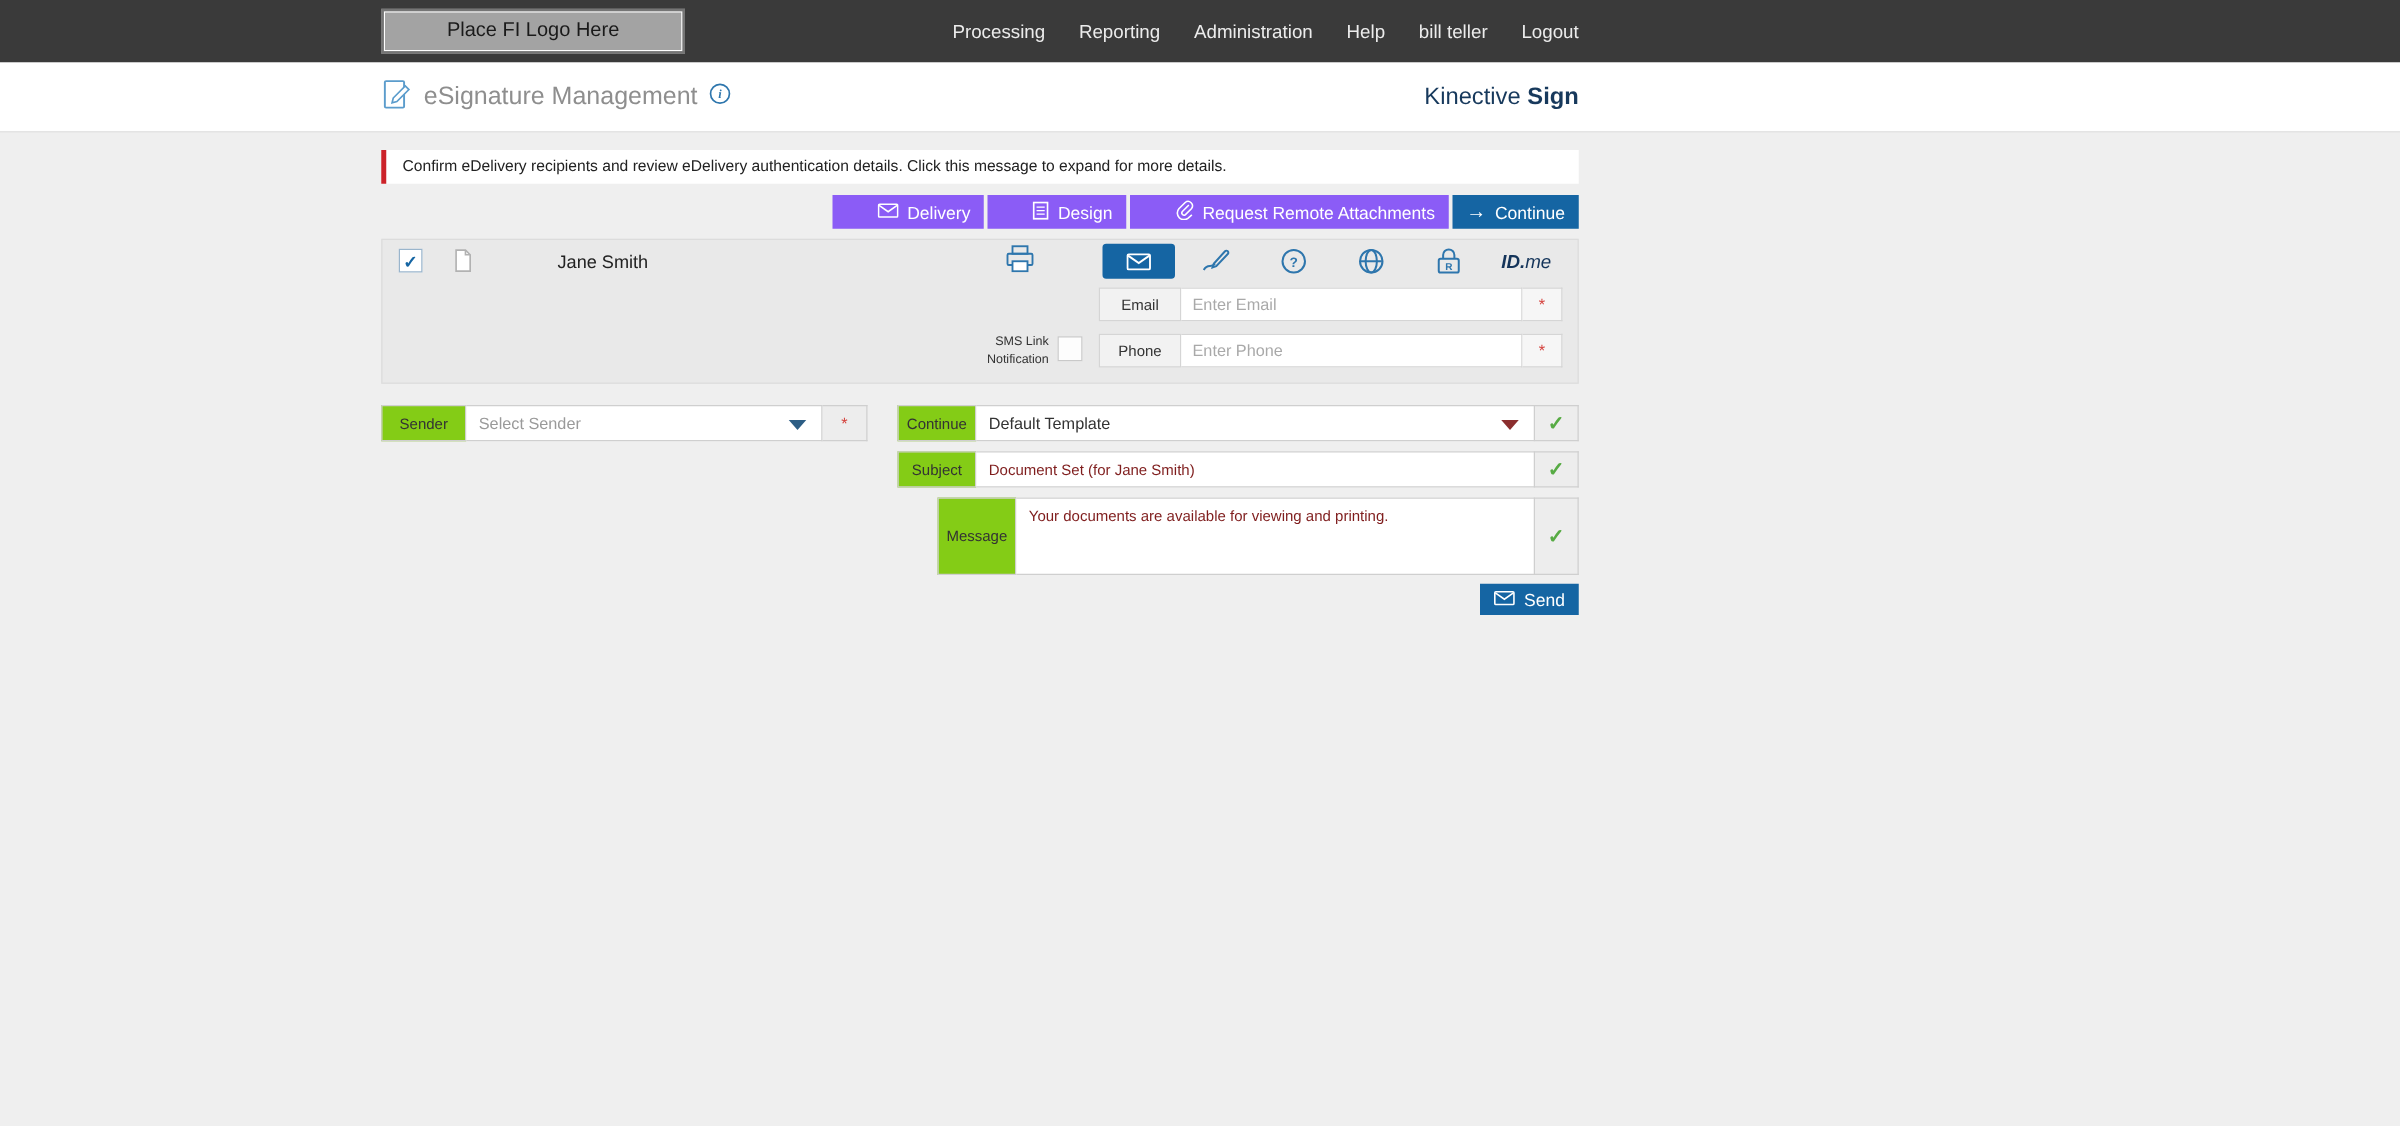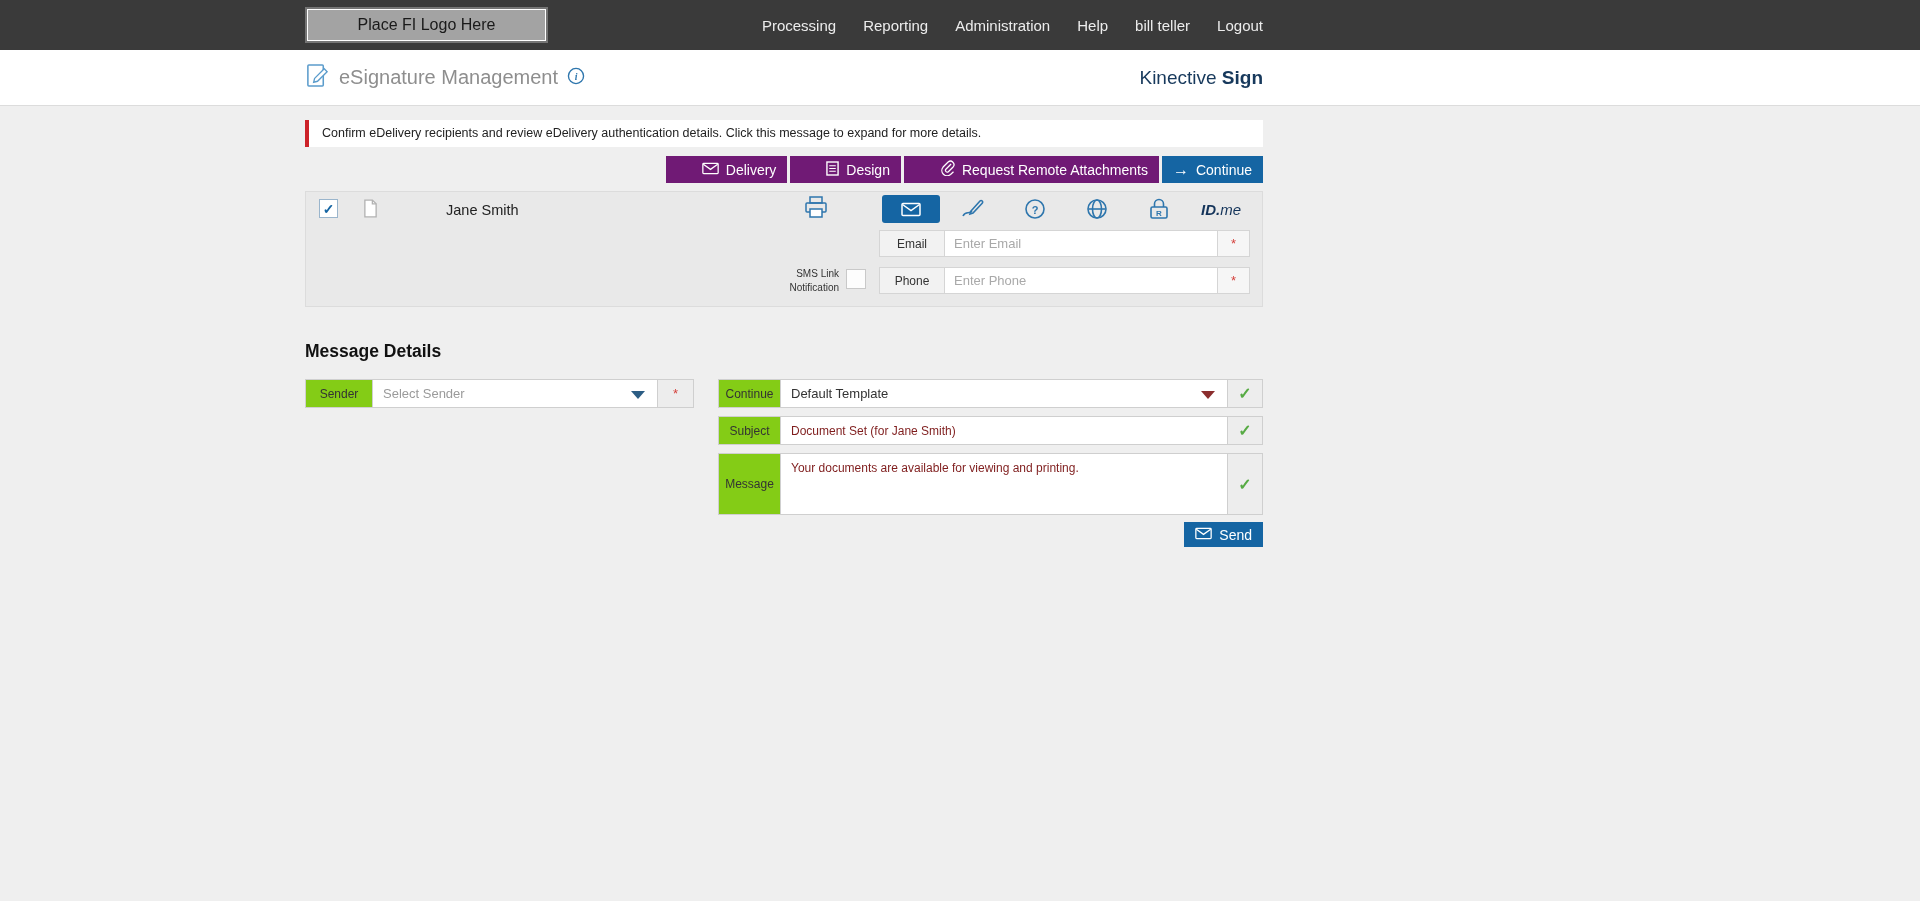--- a/index.html
+++ b/index.html
@@ -37,21 +37,21 @@
   .alert {
     background:#fff; border-left:4px solid #cc2229;
     padding:6px 12px 7px 13px; font-size:12.5px; color:#222; cursor:pointer;
   }
   .toolbar { margin-top:9px; display:flex; justify-content:flex-end; gap:3px; }
   .btn {
     display:flex; align-items:center; gap:7px;
     font-size:14px; color:#fff; padding:0 11px; height:27px;
     cursor:pointer; border:none; white-space:nowrap;
   }
-  .btn-light { background:#701a75;padding-left:36px; }
+  .btn-light { background:#8b5cf6;padding-left:36px; }
   .btn-dark  { background:#1565a3; }
   .arrow-glyph { font-size:16px; line-height:1; }
 
   
   .card {
     margin-top:8px; background:#e9e9e9; border:1px solid #dcdcdc;
     height:116px; position:relative;
   }
   .chk {
     position:absolute; left:13px; top:7px; width:19px; height:19px;
@@ -134,21 +134,21 @@
   .field {
     flex:1; border:1px solid #cfcfcf; border-left:none; background:#fff;
     display:flex; align-items:center; padding:0 10px; font-size:12px; color:#7f1d1d;
   }
   .okbox {
     width:35px; border:1px solid #cfcfcf; border-left:none; background:#ededed;
     display:flex; align-items:center; justify-content:center;
     color:#57ab44; font-size:16px; font-weight:bold; flex:none;
   }
   .frow.tall { height:62px; }
-  .frow.tall .flbl { justify-content:center; }
+  .frow.tall .flbl { justify-content:center;margin-left:32px; }
   textarea.field {
     resize:none; outline:none; font-family:"Liberation Sans", sans-serif;
     padding:7px 10px; line-height:1.3;
   }
   .send-row { display:flex; justify-content:flex-end; margin-top:9px; }
   .send-row .btn { height:25px; font-size:14px; }
 </style>
 </head>
 <body>
 
@@ -295,21 +295,20 @@
     <div class="sms-lbl">SMS Link Notification</div>
     <div class="sms-chk"></div>
 
     <div class="inrow phone">
       <div class="lbl">Phone</div>
       <input type="text" placeholder="Enter Phone" style="">
       <div class="req">*</div>
     </div>
   </div>
 
-  <div class="section-heading">Message Details</div>
 
   <div class="form-area">
 
     <div class="frow sender-row">
       <div class="flbl">Sender</div>
       <div class="dropdown">
         <span class="ph">Select Sender</span>
         <span class="caret caret-blue"></span>
       </div>
       <div class="reqbox">*</div>

